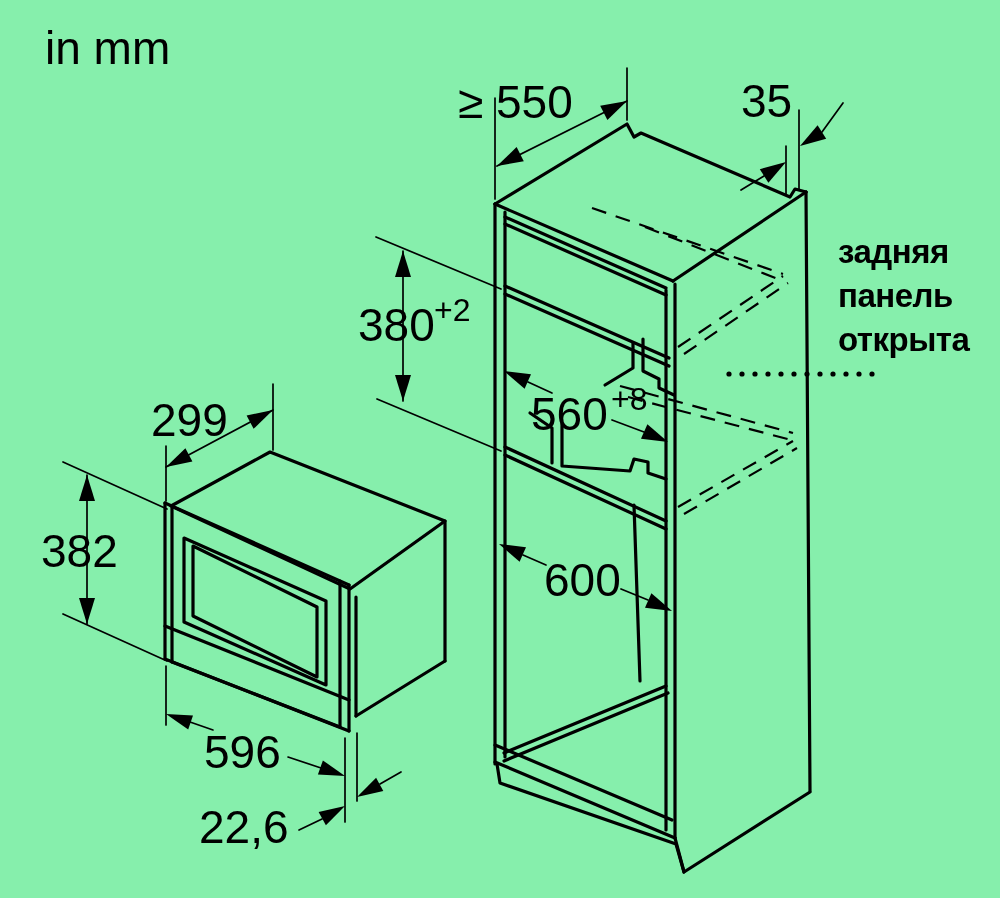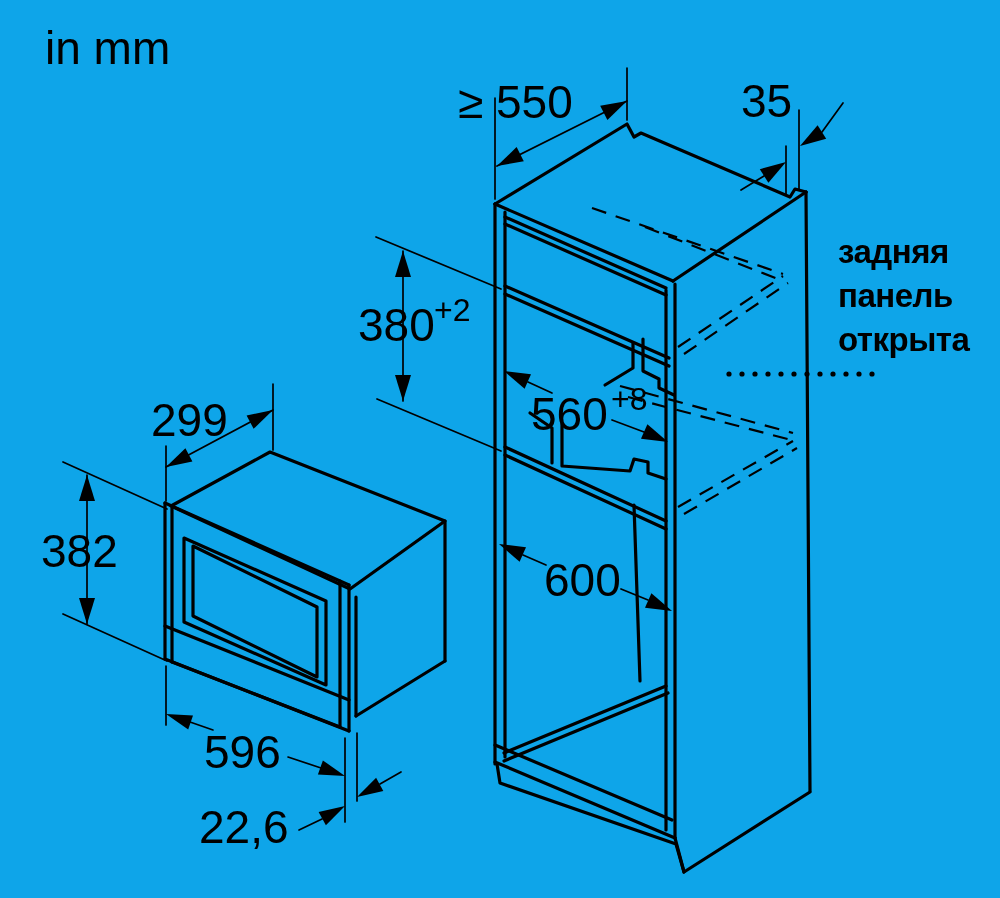--- a/index.html
+++ b/index.html
@@ -1,16 +1,16 @@
 <!DOCTYPE html>
 <html><head>
 <meta charset="utf-8">
 <style>
   html,body{margin:0;padding:0;background:#ffffff;}
-  .page{position:relative;width:1000px;height:898px;background:#0ea5e9;overflow:hidden;
+  .page{position:relative;width:1000px;height:898px;background:#86efac;overflow:hidden;
         font-family:"Liberation Sans", sans-serif;}
   svg{display:block;}
   .ol{stroke:#000000;stroke-width:3.2;fill:none;stroke-linejoin:round;stroke-linecap:round;}
   .thin{stroke:#000000;stroke-width:1.7;fill:none;stroke-linecap:round;}
   .dash{stroke:#000000;stroke-width:2.2;fill:none;stroke-dasharray:15 10;stroke-linecap:butt;}
   .arr{fill:#000000;stroke:none;}
   .dot{fill:#000000;stroke:none;}
   .dimtxt{font-family:"Liberation Sans", sans-serif;font-size:46px;fill:#000000;}
   .suptxt{font-family:"Liberation Sans", sans-serif;font-size:32px;fill:#000000;}
   .notetxt{font-family:"Liberation Sans", sans-serif;font-size:33px;font-weight:bold;fill:#000000;letter-spacing:-0.5px;}

